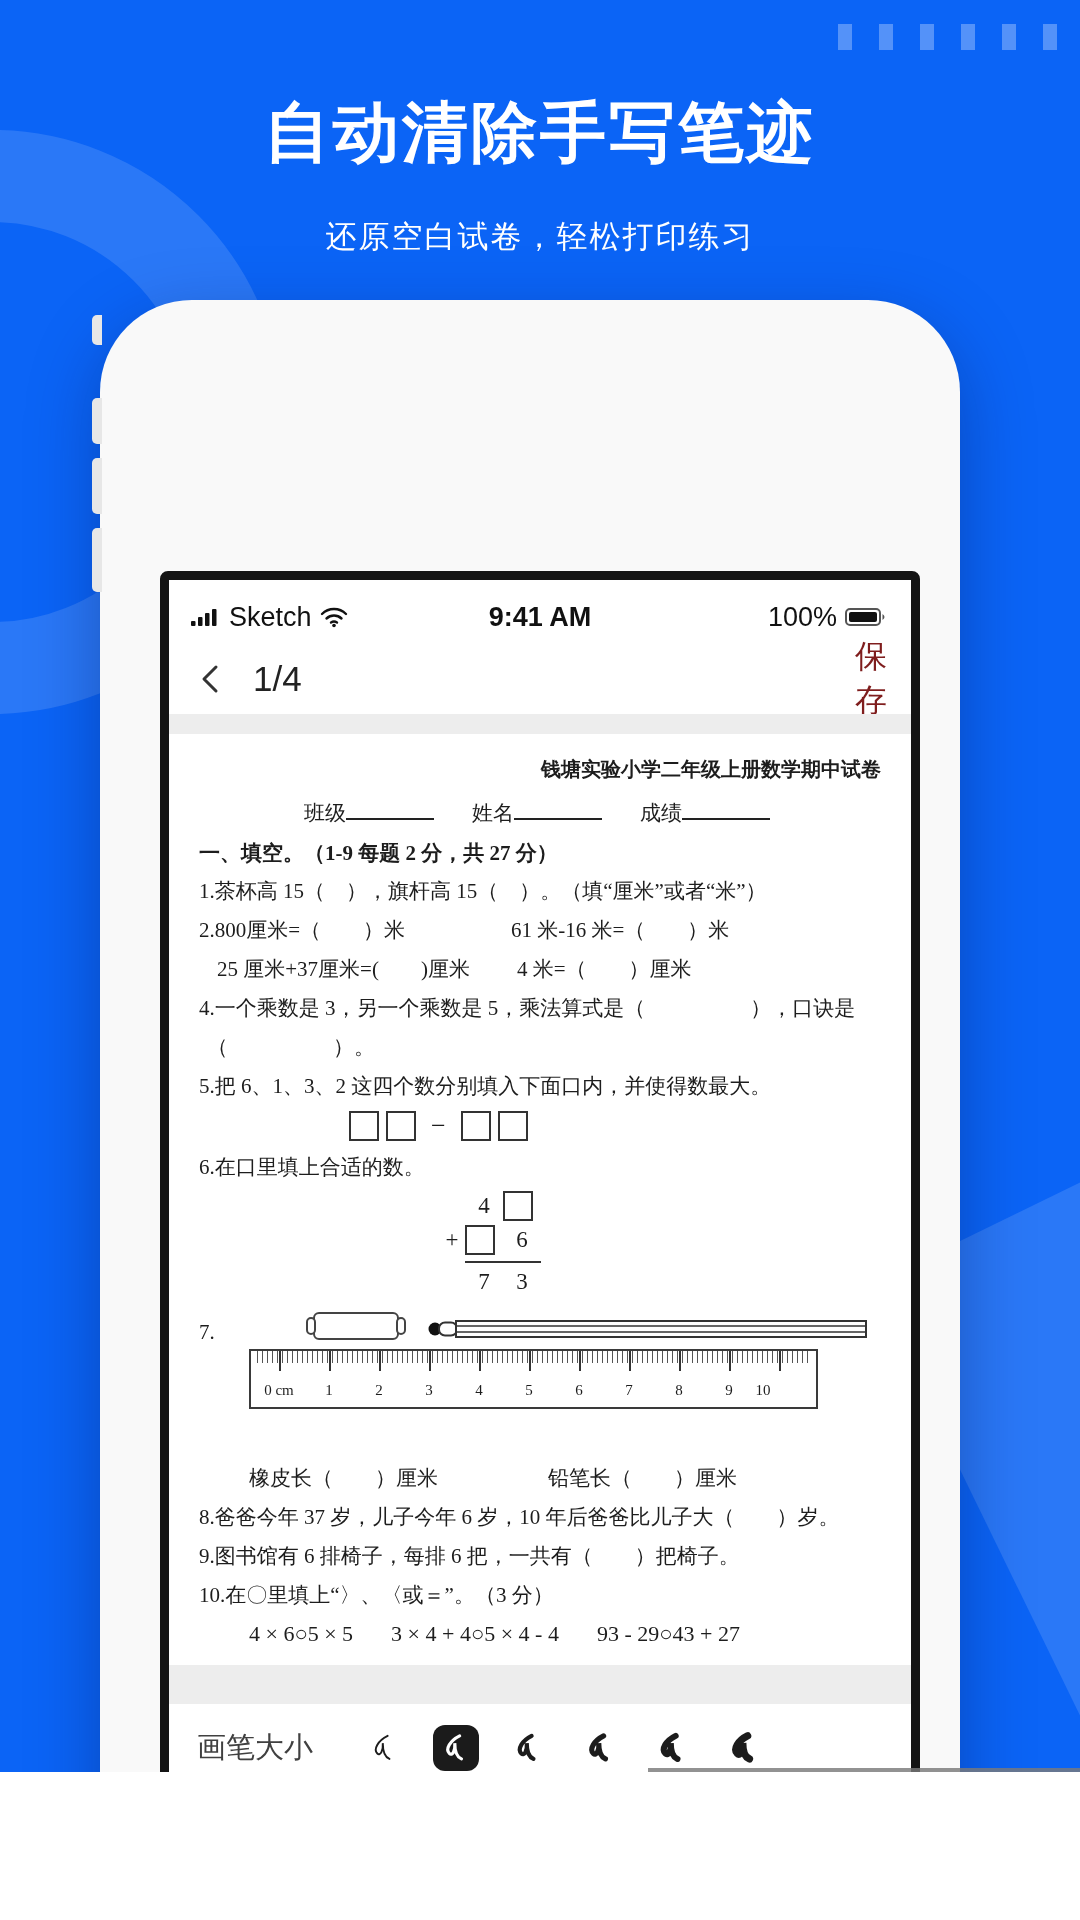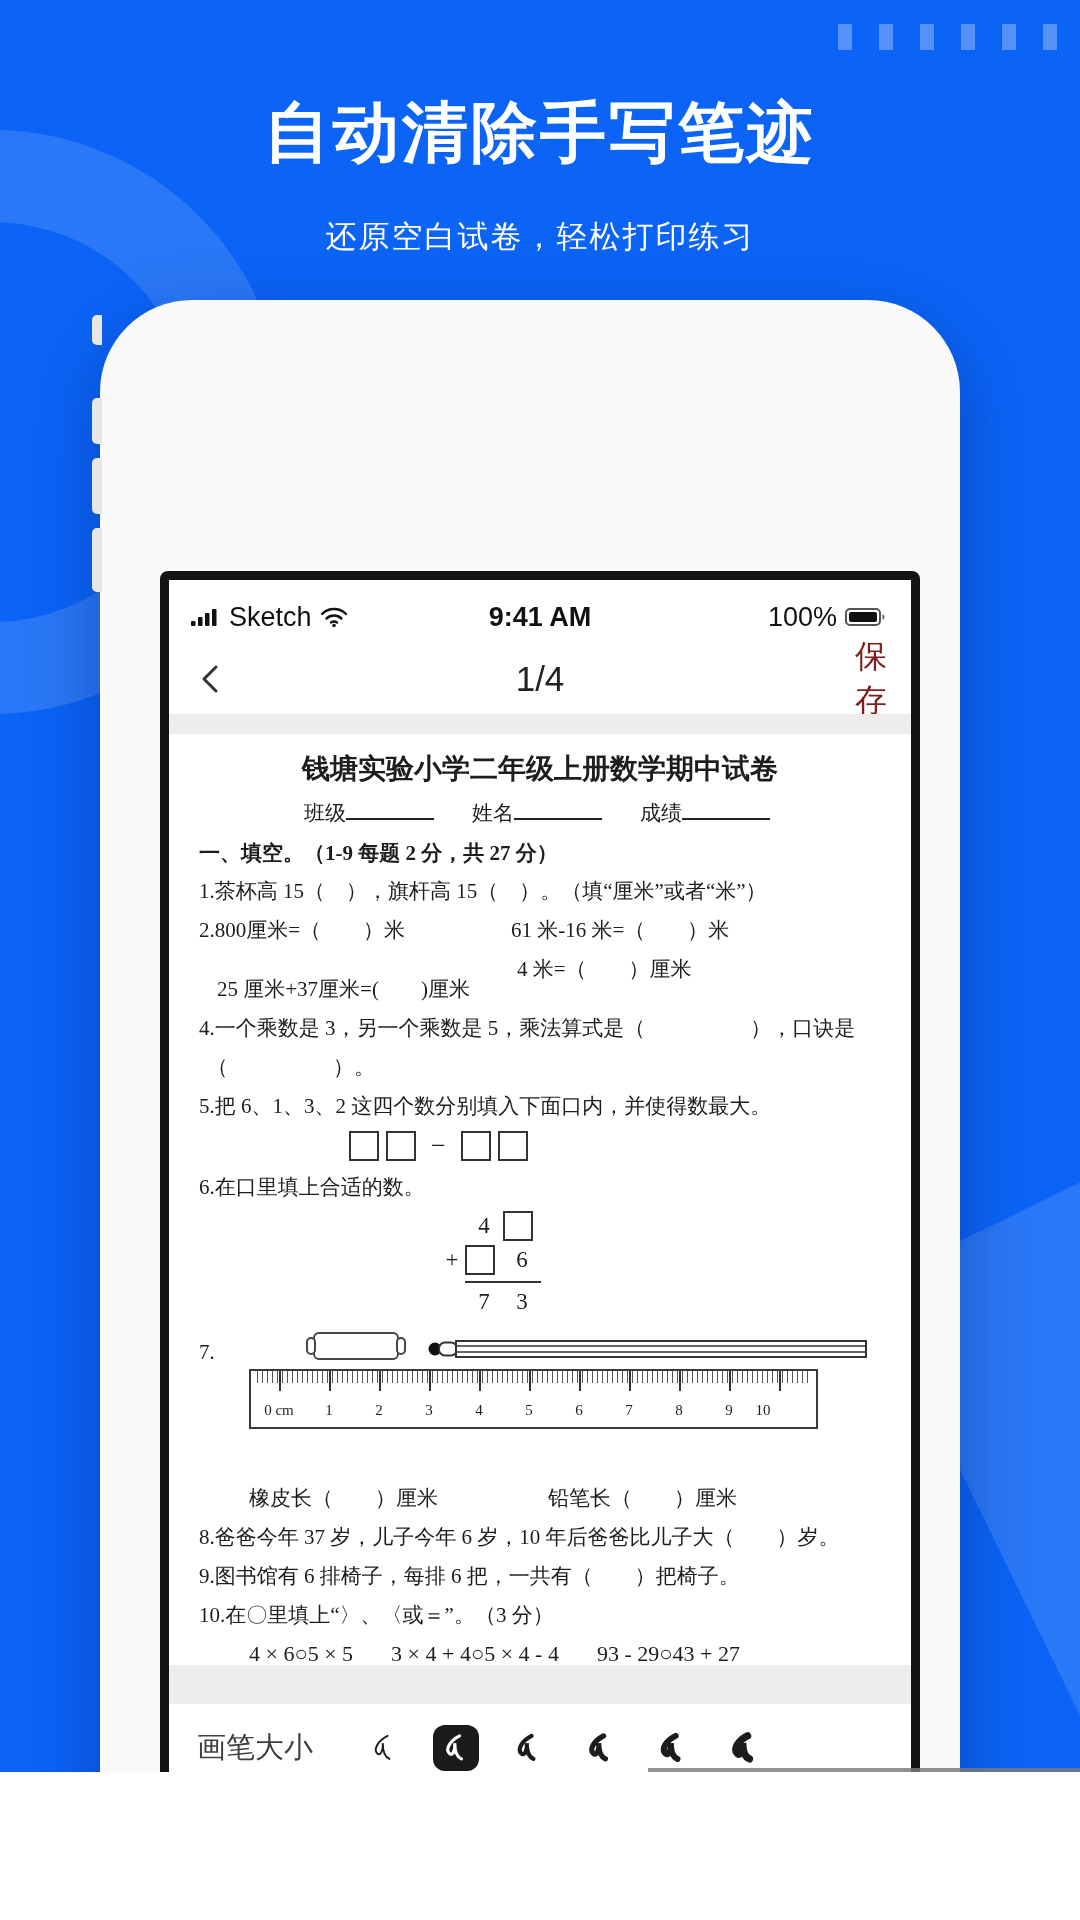--- a/index.html
+++ b/index.html
@@ -25,35 +25,35 @@
           border:9px solid #141414;border-radius:8px;background:#fff;overflow:hidden;z-index:11;
           display:flex;flex-direction:column;}
   
   .statusbar{height:54px;display:flex;align-items:center;padding:10px 22px 0 22px;color:#111;font-size:27px;}
   .sb-left{display:flex;align-items:center;gap:8px;width:220px;}
   .sb-center{flex:1;text-align:center;font-weight:700;}
   .sb-right{width:220px;display:flex;justify-content:flex-end;align-items:center;gap:8px;}
   
   .navbar{height:70px;display:flex;align-items:center;padding:0 24px;}
   .nav-back{width:60px;cursor:pointer;}
-  .nav-title{flex:1;text-align:center;font-size:35px;color:#222;}
+  .nav-title{flex:1;text-align:left;font-size:35px;color:#222;}
   .nav-save{width:60px;text-align:right;font-size:32px;color:#7f1d1d;cursor:pointer;}
   .gap1{height:20px;background:#ededed;}
   .gap2{height:39px;background:#ededed;}
   
   .doc{height:931px;background:#fff;color:#1d1d1d;font-family:"Liberation Serif","DejaVu Serif",serif;
        font-size:21px;line-height:30px;padding:20px 30px 0 30px;box-sizing:border-box;overflow:hidden;}
-  .doc-title{text-align:center;font-weight:700;font-size:28px;margin-bottom:12px;}
+  .doc-title{text-align:right;font-weight:700;font-size:20px;margin-bottom:12px;}
   .fields-row{display:flex;margin-left:105px;gap:38px;margin-bottom:10px;}
   .field-label{font-size:21px;}
   .field-blank{display:inline-block;width:88px;border-bottom:2px solid #222;height:22px;}
   .sec{font-weight:700;margin-bottom:8px;}
   .qline{margin-bottom:9px;}
   .q2row{display:flex;margin-bottom:9px;} .q2row .c1{width:312px;} 
-  .q2row.indent .c1{margin-left:18px;width:300px;margin-top:20px;}
+  .q2row.indent .c1{margin-left:18px;width:300px;}
   .q4b{margin-left:8px;}
   .boxesrow{margin:4px 0 10px 150px;display:flex;align-items:center;gap:7px;height:32px;}
   .sq{width:26px;height:26px;border:2px solid #333;display:inline-block;background:#fff;}
   .minus{font-size:26px;margin:0 8px;}
   
   .addition{margin:2px 0 8px 240px;width:110px;font-size:23px;}
   .add-grid{display:grid;grid-template-columns:26px 38px 38px;row-gap:4px;text-align:center;align-items:center;}
   .add-line{grid-column:2/4;border-top:2px solid #333;margin-top:2px;}
   
   .q7block{position:relative;height:154px;margin-bottom:4px;}

